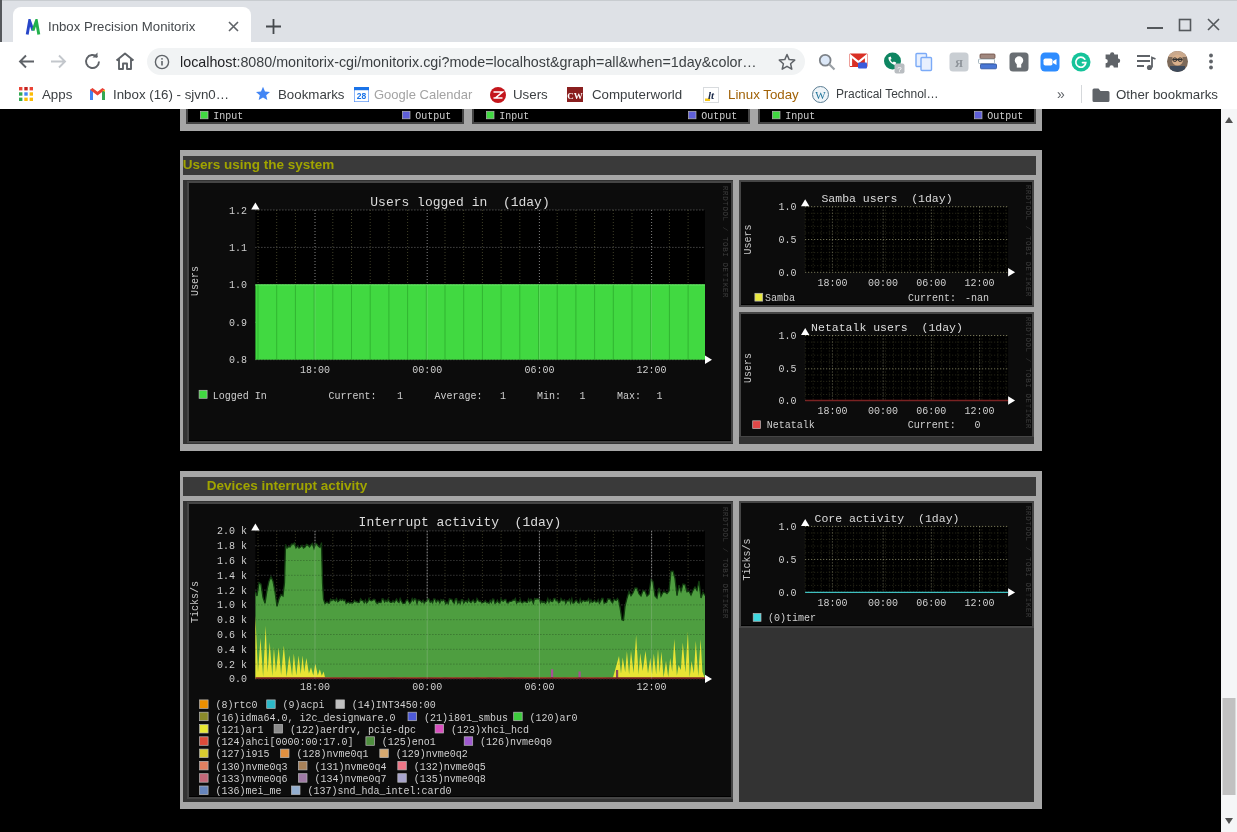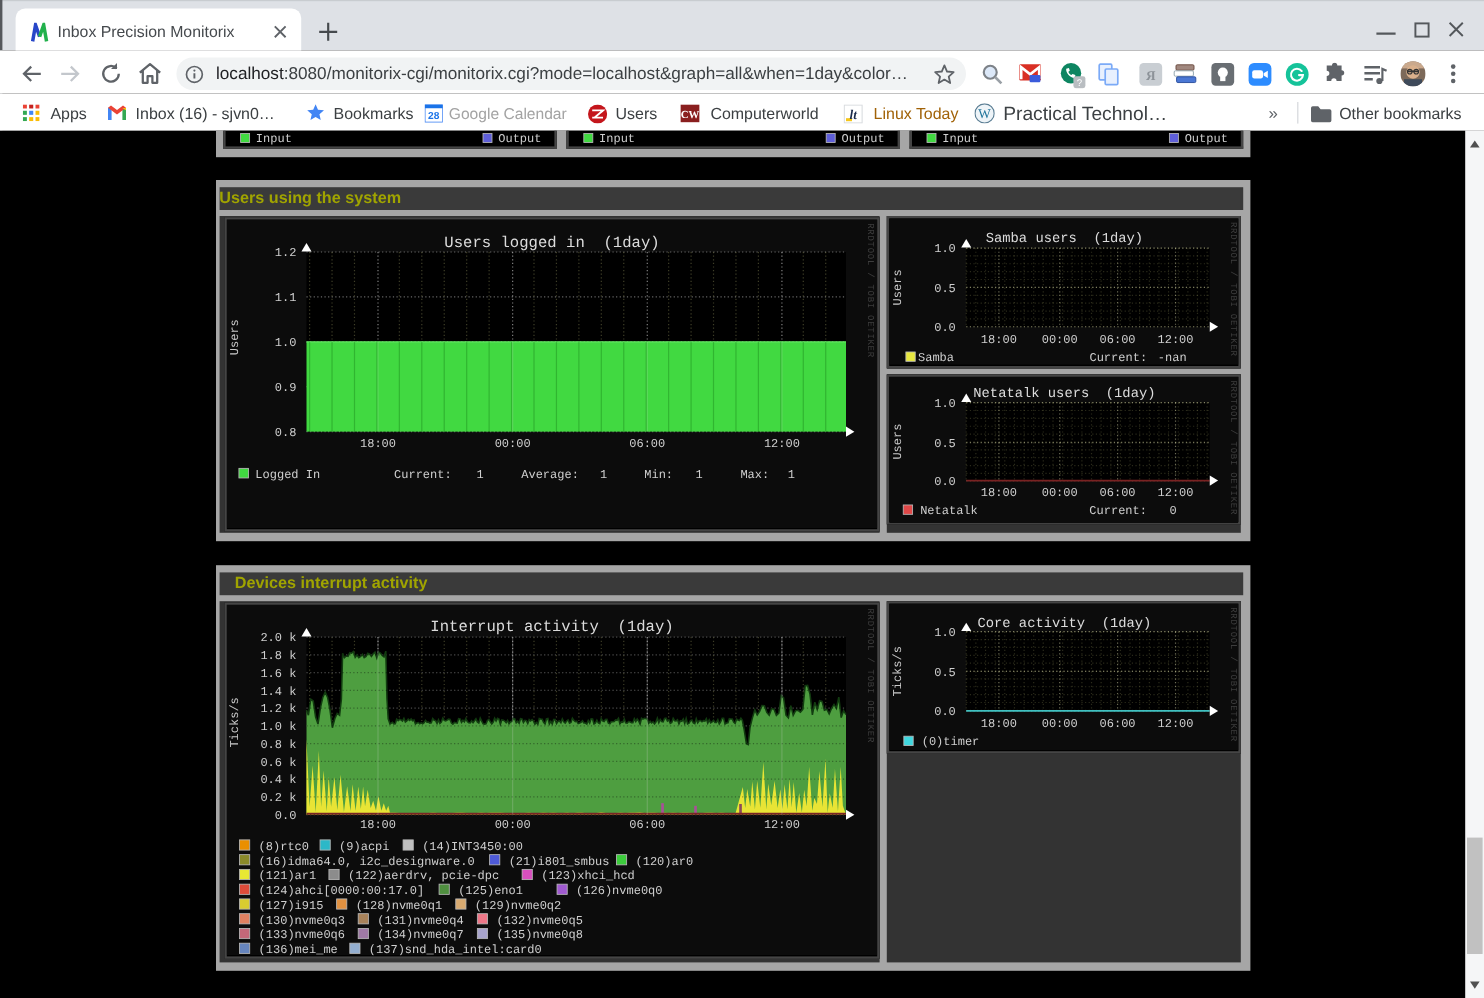--- a/index.html
+++ b/index.html
@@ -163,21 +163,21 @@
 <svg class="abs" style="left:703px;top:86.5px" width="16" height="16">
 <rect x="0.5" y="0.5" width="15" height="15" fill="#fff" stroke="#d8dbde"></rect>
 <rect x="2" y="11.5" width="5" height="2.5" fill="#f5c518"></rect>
 <text x="8" y="12" font-size="11" fill="#1a2a4a" text-anchor="middle" font-family="&quot;Liberation Serif&quot;" font-style="italic" font-weight="bold">lt</text>
 </svg>
 <div class="abs" style="left:728px;font-size:13.3px;color:#a16207;top:86.5px">Linux Today</div>
 <svg class="abs" style="left:812px;top:86px" width="17" height="17">
 <circle cx="8.5" cy="8.5" r="8" fill="#eef4f8" stroke="#5a7d93" stroke-width="1"></circle>
 <text x="8.5" y="12.5" font-size="11" fill="#21759b" text-anchor="middle" font-family="&quot;Liberation Serif&quot;">W</text>
 </svg>
-<div class="abs" style="left:836px;font-size:16px;color:#3c4043;top:86.5px">Practical Technol…</div>
+<div class="abs" style="left:836px;font-size:12px;color:#3c4043;top:86.5px">Practical Technol…</div>
 <div class="abs" style="left:1057px;top:86px;font-size:14px;color:#5f6368">»</div>
 <div class="abs" style="left:1080.5px;top:85px;width:1px;height:18px;background:#d5d8db"></div>
 <svg class="abs" style="left:1092px;top:87.5px" width="18" height="14">
     <path d="M0.5 2 a1.5 1.5 0 0 1 1.5 -1.5 h4.5 l2 2.5 h7.5 a1.5 1.5 0 0 1 1.5 1.5 v8 a1.5 1.5 0 0 1 -1.5 1.5 h-14 a1.5 1.5 0 0 1 -1.5 -1.5 Z" fill="#5f6368"></path>
   </svg>
 <div class="abs" style="left:1116px;font-size:13.3px;color:#3c4043;top:86.5px">Other bookmarks</div>
 <div class="abs" style="left:0;top:109px;width:1221px;height:723px;background:#000"></div>
 <div class="abs" style="left:180px;top:109px;width:862px;height:21.6px;background:#a6a6a6"></div>
 <div class="abs" style="left:186px;top:109px;width:278px;height:15px;background:#000;border-left:2px solid #454545;border-right:2px solid #454545;border-bottom:2.5px solid #454545">
     <svg width="274" height="12.5" style="position:absolute;left:0;top:0">
@@ -424,21 +424,21 @@
         <text xml:space="preserve" x="238.6" y="99.7" font-family="&quot;Liberation Mono&quot;, monospace" font-size="10" fill="#cfcfcf" text-anchor="middle">12:00</text>
         <rect x="11.7" y="106.8" width="7.8" height="7.8" fill="#e04848" stroke="#b9b9b9" stroke-width="0.7"></rect>
         <text xml:space="preserve" x="25.8" y="114.4" font-family="&quot;Liberation Mono&quot;, monospace" font-size="10" fill="#cfcfcf">Netatalk</text>
         <text xml:space="preserve" x="166.8" y="114.4" font-family="&quot;Liberation Mono&quot;, monospace" font-size="10" fill="#cfcfcf">Current:</text>
         <text xml:space="preserve" x="233.6" y="114.4" font-family="&quot;Liberation Mono&quot;, monospace" font-size="10" fill="#cfcfcf">0</text>
         <text x="284.5" y="3" font-family="&quot;Liberation Mono&quot;, monospace" font-size="7.5" fill="#3e3e3e" letter-spacing="0.6" transform="rotate(90 284.5 3)">RRDTOOL / TOBI OETIKER</text>
       </svg>
     </div>
   </div>
 <div class="abs" style="left:180px;top:471.4px;width:862px;height:337.6px;background:#a6a6a6">
-    <div class="abs" style="left:2.7px;top:5.8px;width:853.3px;height:18.6px;background:#3a3a3a;color:#a0a400;font-weight:bold;font-size:13.5px;line-height:18.6px;padding-left:13px">Devices interrupt activity</div>
+    <div class="abs" style="left:2.7px;top:5.8px;width:853.3px;height:18.6px;background:#3a3a3a;color:#a0a400;font-weight:bold;font-size:13.5px;line-height:18.6px;padding-left:24px">Devices interrupt activity</div>
     <div class="abs" style="left:2.7px;top:29.9px;width:550.7px;height:301.1px;background:#333"></div>
     <div class="abs" style="left:558.6px;top:29.9px;width:295.7px;height:301.1px;background:#333"></div>
     <div class="abs" style="left:6.5px;top:30.6px;width:546.9px;height:297px;border:2.5px solid #454545;background:#000">
       <svg width="542" height="292" style="position:absolute;left:0;top:0">
         <rect width="542" height="292" fill="#0c0c0c"></rect>
         <rect x="66.4" y="26.9" width="449.6" height="148.0" fill="#000000"></rect>
         <line x1="66.4" y1="26.9" x2="516.0" y2="26.9" stroke="rgba(190,190,190,0.5)" stroke-width="1" stroke-dasharray="1,2"></line>
         <line x1="66.4" y1="41.7" x2="516.0" y2="41.7" stroke="rgba(190,190,190,0.5)" stroke-width="1" stroke-dasharray="1,2"></line>
         <line x1="66.4" y1="56.5" x2="516.0" y2="56.5" stroke="rgba(190,190,190,0.5)" stroke-width="1" stroke-dasharray="1,2"></line>
         <line x1="66.4" y1="71.3" x2="516.0" y2="71.3" stroke="rgba(190,190,190,0.5)" stroke-width="1" stroke-dasharray="1,2"></line>

